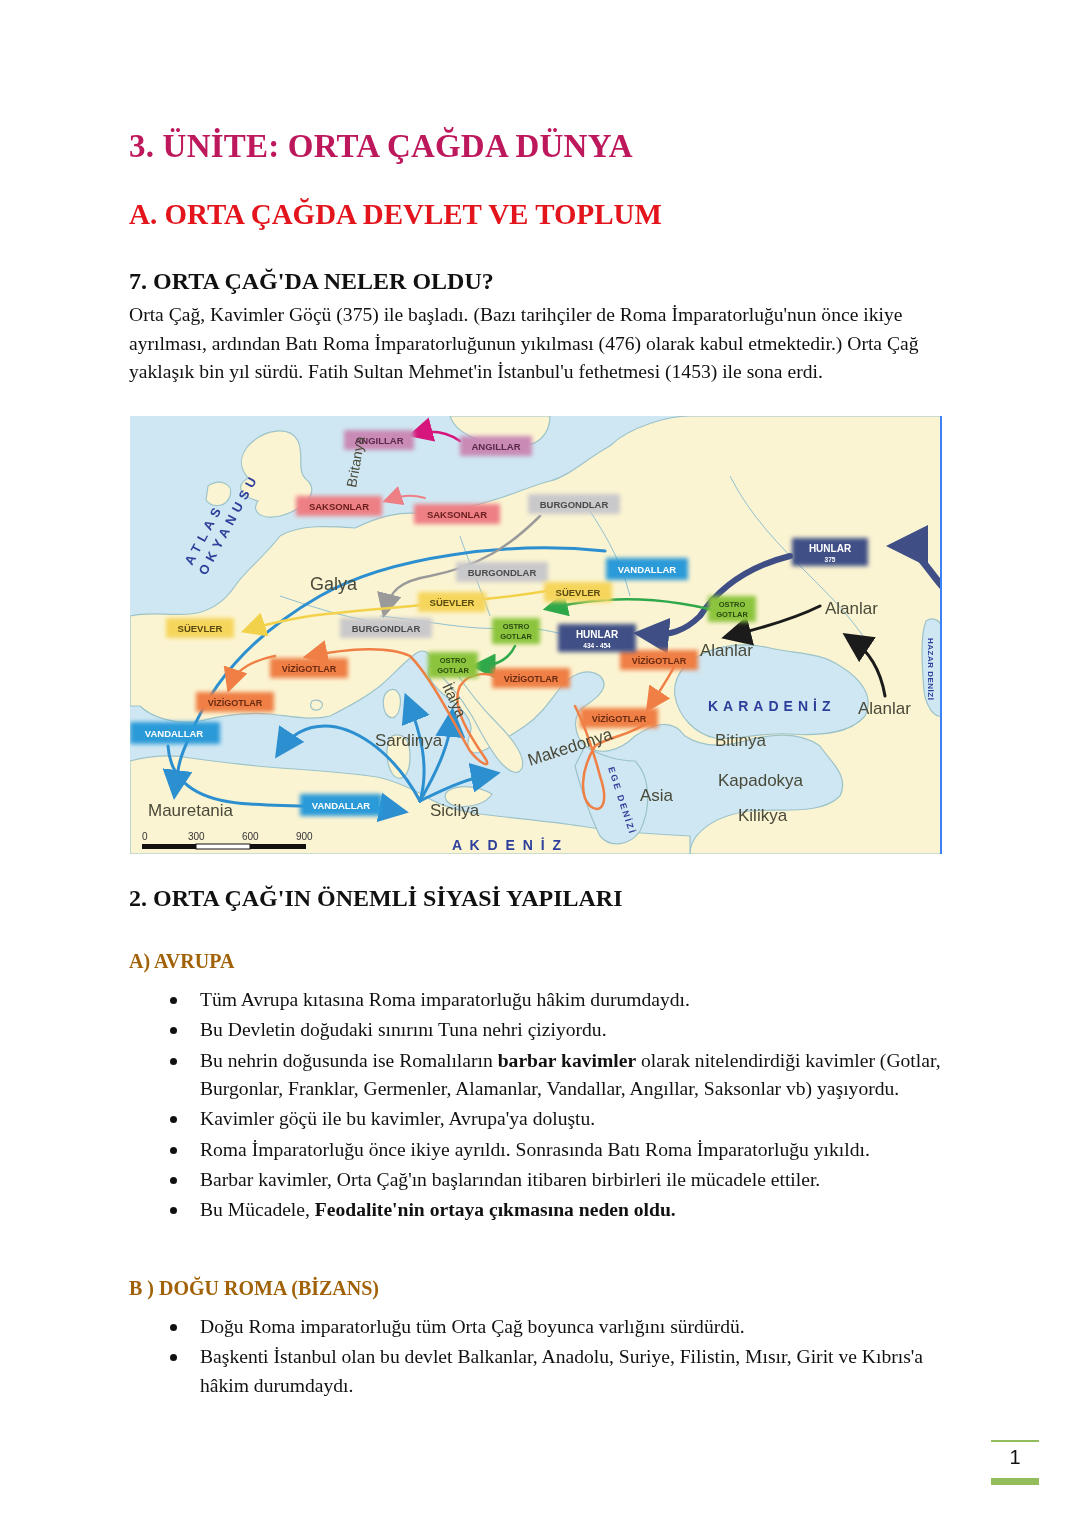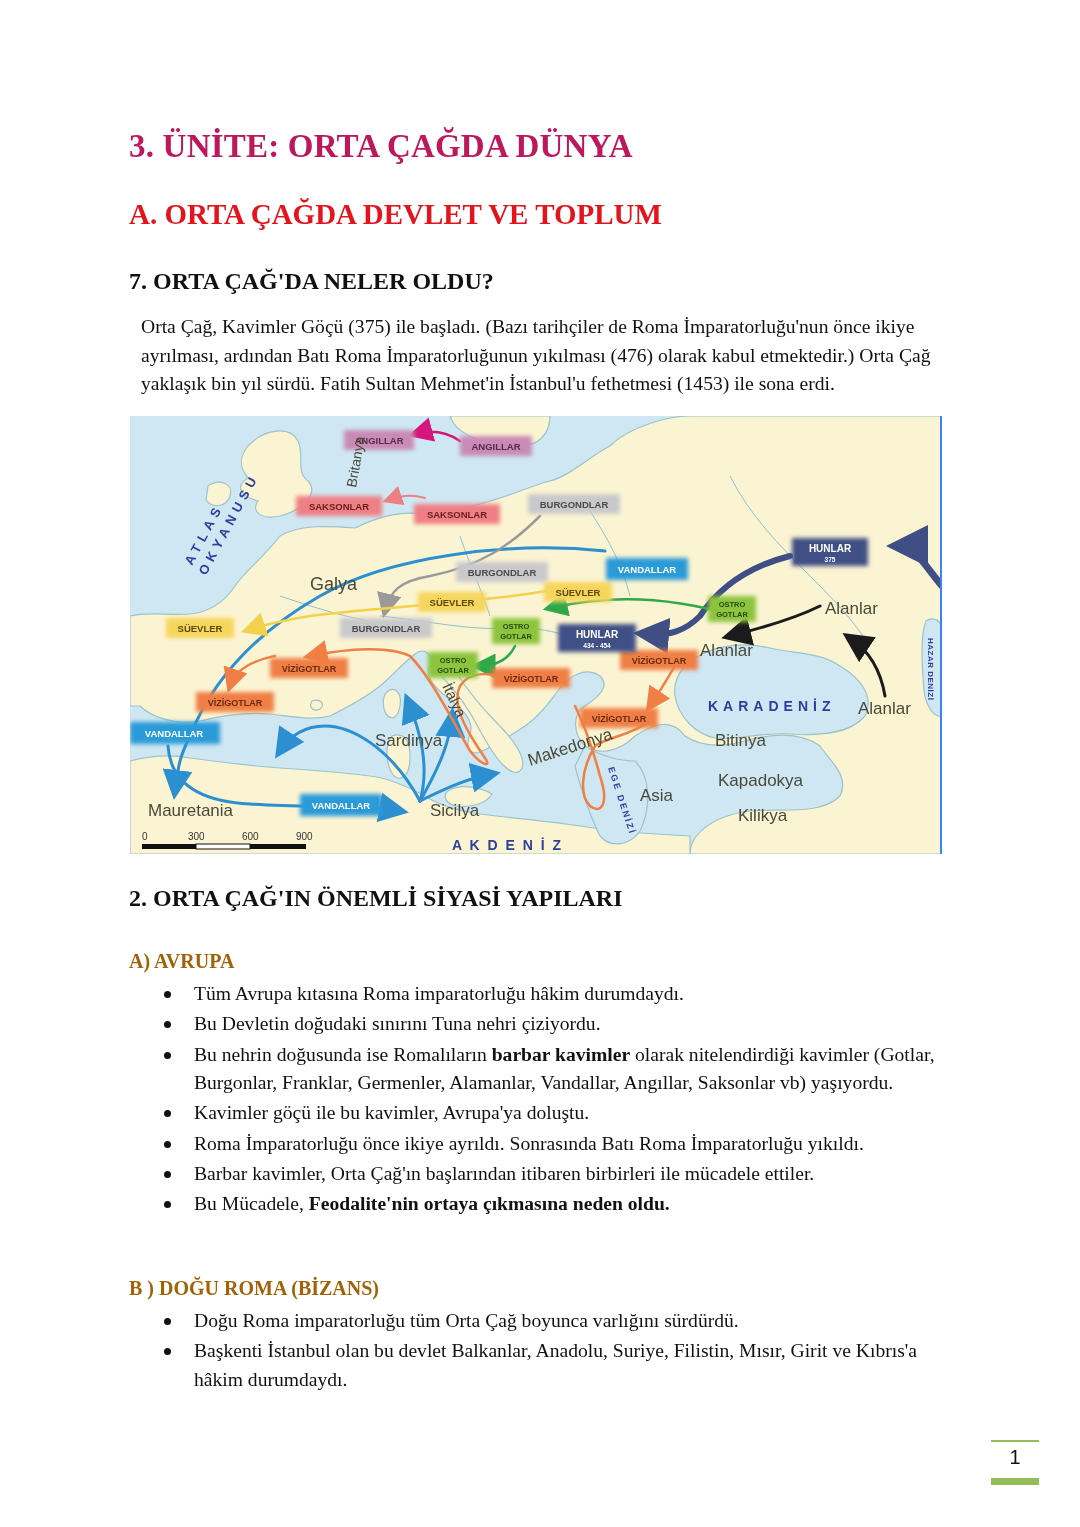--- a/index.html
+++ b/index.html
@@ -1,28 +1,28 @@
 <!DOCTYPE html>
 <html><head>
   <meta charset="utf-8">
   <style>
     html, body { margin: 0; padding: 0; background: #ffffff; }
     body { width: 1080px; height: 1527px; position: relative; overflow: hidden;
       font-family: "Liberation Serif", serif; color: #111; }
     .h-unit { position: absolute; left: 129px; top: 128px; font-size: 33px; font-weight: bold; color: #be185d; margin: 0; letter-spacing: 0.2px; }
     .h-sec { position: absolute; left: 129px; top: 198px; font-size: 29px; font-weight: bold; color: #e3141c; margin: 0; }
     .h-sub1 { position: absolute; left: 129px; top: 268px; font-size: 24px; font-weight: bold; color: #111; margin: 0; }
-    .intro { position: absolute; left: 129px; top: 301px; width: 830px; font-size: 19.6px; line-height: 28.5px; margin: 12px; }
+    .intro { position: absolute; left: 129px; top: 301px; width: 830px; font-size: 19.6px; line-height: 28.5px; margin: 0; }
     .map { position: absolute; left: 130px; top: 416px; width: 812px; height: 438px; border-right: 2px solid #3b82f6; box-sizing: border-box; overflow: hidden; background: #cfe7f2; }
     .map svg { display: block; }
     .h-sub2 { position: absolute; left: 129px; top: 885px; font-size: 24px; font-weight: bold; color: #111; margin: 0; }
     .h-red { position: absolute; left: 129px; font-size: 20px; font-weight: bold; color: #a16207; margin: 0; }
     .h-red.a { top: 950px; }
     .h-red.b { top: 1277px; font-family: Liberation Serif, serif; }
-    ul.bul { position: absolute; left: 160px; width: 790px; margin: 0; padding: 0; list-style: none; font-size: 19.6px; line-height: 28.5px; }
+    ul.bul { position: absolute; left: 160px; width: 790px; margin: 6px; padding: 0; list-style: none; font-size: 19.6px; line-height: 28.5px; }
     ul.bul.a { top: 980px; }
     ul.bul.b { top: 1307px; }
     ul.bul li { position: relative; padding-left: 34px; margin-bottom: 1.8px; }
     ul.bul li .dot { position: absolute; left: 4px; top: 11px; width: 7px; height: 7px; border-radius: 50%; background: #111; }
     .page-num { position: absolute; left: 991px; top: 1440px; width: 48px; height: 45px; }
     .page-num .bar-top { position: absolute; left: 0; top: 0; width: 48px; height: 2px; background: #92bd5a; }
     .page-num .bar-bot { position: absolute; left: 0; top: 38px; width: 48px; height: 7px; background: #92bd5a; }
     .page-num .num { position: absolute; left: 0; top: 6px; width: 48px; text-align: center; font-family: "Liberation Sans", sans-serif; font-size: 20px; color: #111; }
     .tag text { font-family: "Liberation Sans", sans-serif; font-weight: bold; }
     .place { font-family: "Liberation Sans", sans-serif; fill: #4a4a3a; }

